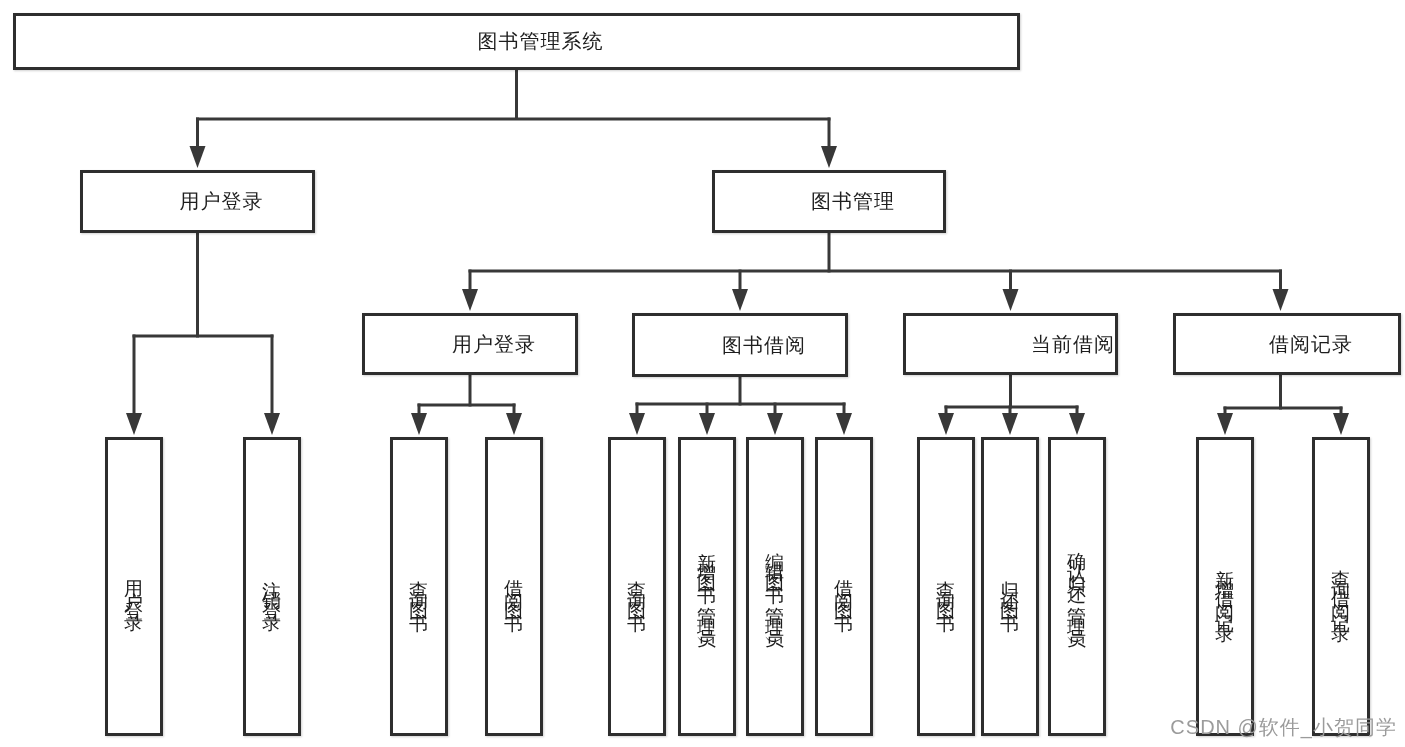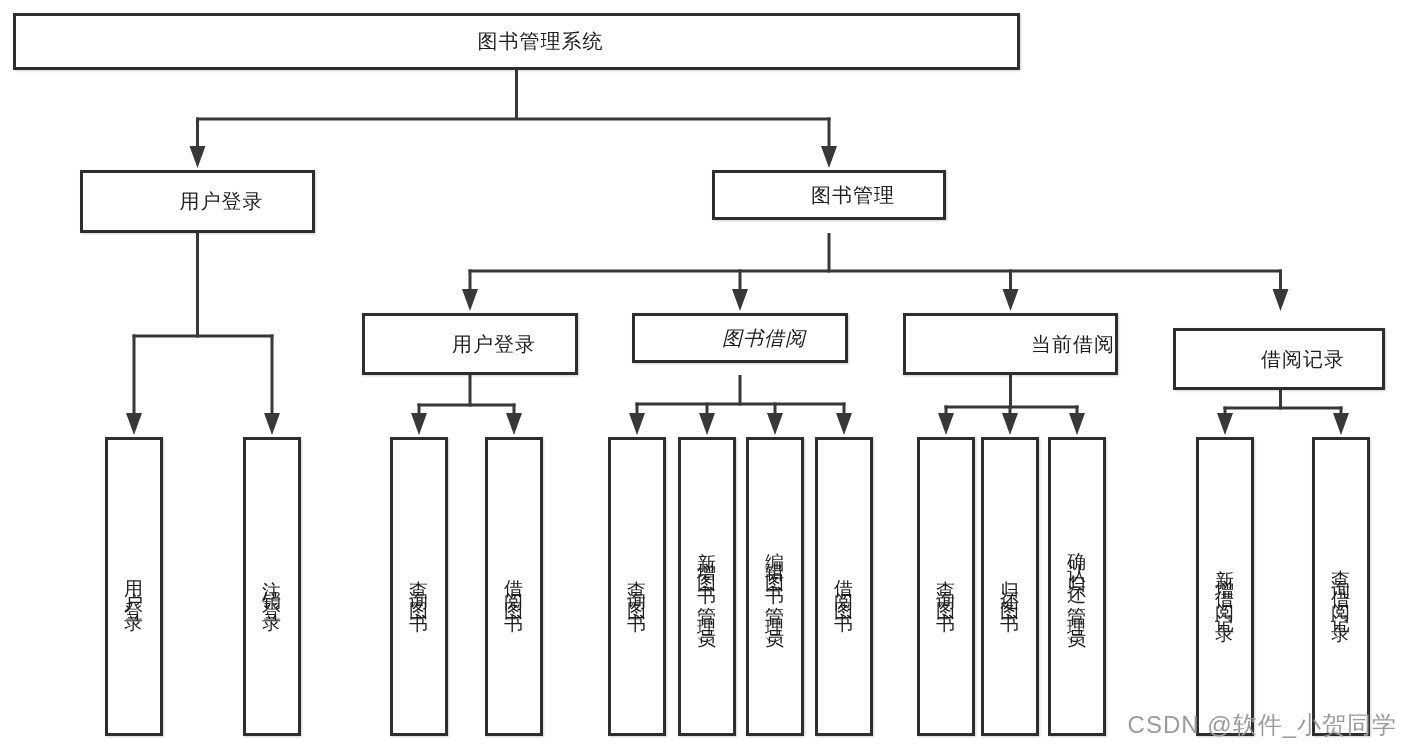--- a/index.html
+++ b/index.html
@@ -44,21 +44,21 @@
     writing-mode:vertical-rl;
     text-orientation:mixed;
     font-size:19px;
     letter-spacing:11px;
     line-height:1;
     white-space:nowrap;
   }
   .watermark{
     position:absolute;
     right:8px;bottom:6px;
-    font-size:24px;
+    font-size:20px;
     color:var(--wm);
     letter-spacing:1px;
   }
 </style>
 </head>
 <body>
 
 <div class="canvas">
 
   <svg class="connectors" viewBox="0 0 1405 747">
@@ -123,34 +123,34 @@
     <polygon points="1333,413 1349,413 1341,435"></polygon>
   </svg>
 
   <div class="box" style="left:13px;top:13px;width:1007px;height:57px;">
     <span>图书管理系统</span>
   </div>
 
   <div class="box" style="left:80px;top:170px;width:235px;height:63px;">
     <span>用户登录</span>
   </div>
-  <div class="box" style="left:712px;top:170px;width:234px;height:50px;">
+  <div class="box" style="left:712px;top:170px;width:234px;height:63px;">
     <span>图书管理</span>
   </div>
 
   <div class="box" style="left:362px;top:313px;width:216px;height:62px;">
     <span>用户登录</span>
   </div>
-  <div class="box" style="left:632px;top:313px;width:216px;height:50px;font-style:italic;">
+  <div class="box" style="left:632px;top:313px;width:216px;height:64px;">
     <span>图书借阅</span>
   </div>
   <div class="box" style="left:903px;top:313px;width:215px;height:62px;justify-content:flex-end;">
     <span>当前借阅</span>
   </div>
-  <div class="box" style="left:1173px;top:328px;width:212px;height:62px;text-align:center;">
+  <div class="box" style="left:1173px;top:313px;width:228px;height:62px;text-align:center;">
     <span>借阅记录</span>
   </div>
 
   <div class="vbox" style="left:105px;top:437px;width:58px;height:299px;">
     <span class="vtext">用户登录</span>
   </div>
   <div class="vbox" style="left:243px;top:437px;width:58px;height:299px;">
     <span class="vtext">注销登录</span>
   </div>
 

